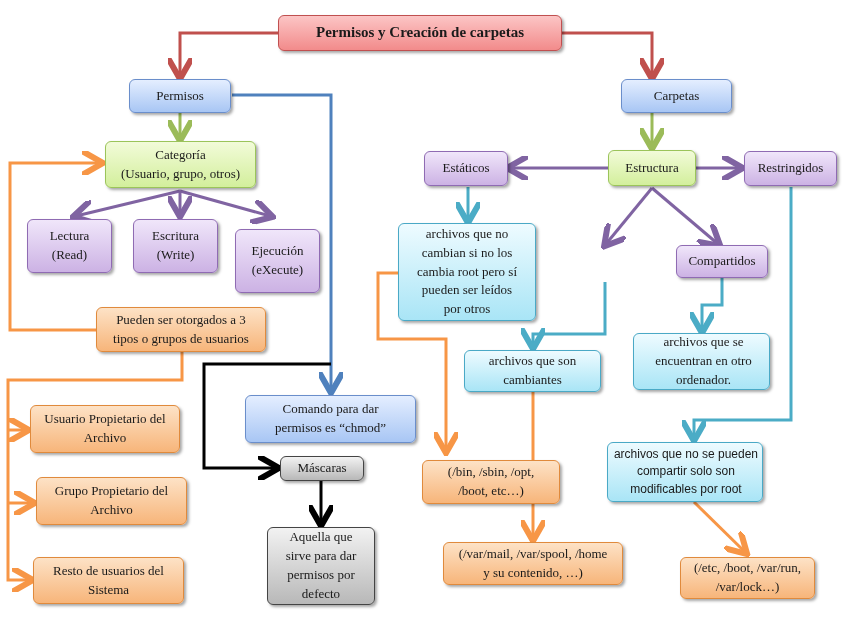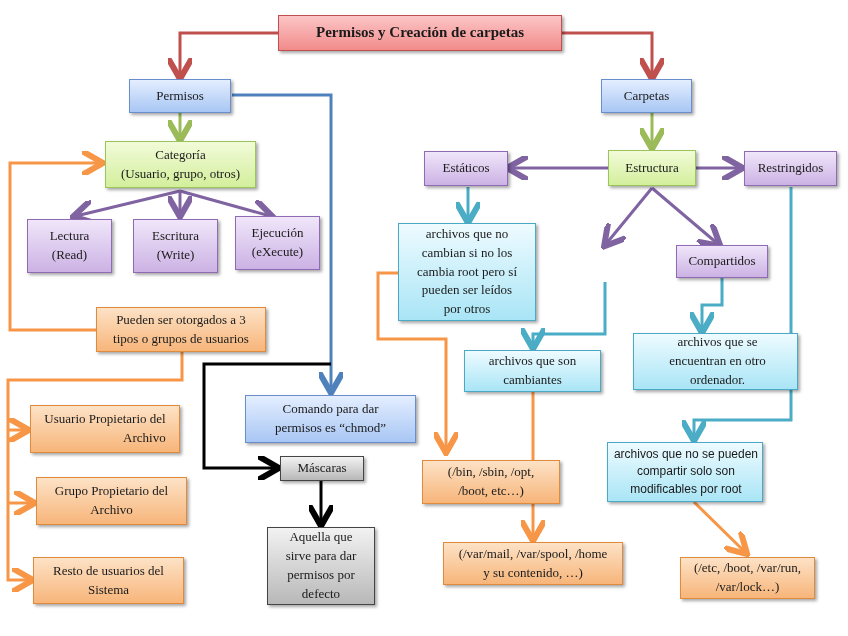--- a/index.html
+++ b/index.html
@@ -1,18 +1,18 @@
 <!DOCTYPE html>
 <html><head>
 <meta charset="utf-8">
 <style>
   html, body { margin: 0; padding: 0; background: #ffffff; }
   #canvas { position: relative; width: 848px; height: 636px; overflow: hidden; background: #ffffff; font-family: "Liberation Serif", "DejaVu Serif", serif; color: #1a1a1a; }
   svg#links { position: absolute; left: 0; top: 0; width: 848px; height: 636px; }
-  .node { position: absolute; box-sizing: border-box; display: flex; align-items: center; justify-content: center; text-align: center; font-size: 13px; line-height: 1.45; padding: 2px 4px; box-shadow: 2px 2px 3px rgba(0,0,0,0.35); }
+  .node { position: absolute; box-sizing: border-box; display: flex; align-items: center; justify-content: center; text-align: center; font-size: 13px; line-height: 1.45; padding: 2px 4px; box-shadow: 2px 2px 3px rgba(0,0,0,0.35); border-radius: 6px; }
   .node span { white-space: pre-line; }
   .red { background: linear-gradient(#fcc5c5, #f28b8b); border: 1px solid #c05050; font-weight: bold; font-size: 15px; }
   .blue { background: linear-gradient(#e4eeff, #a8c6f4); border: 1px solid #6a8ecb; }
   .green { background: linear-gradient(#f2fbd9, #d3ef9c); border: 1px solid #9bc45a; }
   .purple { background: linear-gradient(#f0e6fa, #ccb2e4); border: 1px solid #8f6bb3; }
   .cyan { background: linear-gradient(#eefbff, #a9e5f6); border: 1px solid #4aa9c6; }
   .orange { background: linear-gradient(#fde2c6, #f7b57a); border: 1px solid #e08a3c; }
   .gray { background: linear-gradient(#f2f2f2, #b8b8b8); border: 1px solid #444; }
   .sans { font-family: "Liberation Sans", "DejaVu Sans", sans-serif; font-size: 12px; }
 </style>
@@ -84,48 +84,48 @@
     </g>
   </svg>
 
   <div class="node red" style="left:278px;top:15px;width:284px;height:36px;">
       <span>Permisos y Creación de carpetas</span>
     </div>
 
   <div class="node blue" style="left:129px;top:79px;width:102px;height:34px;">
       <span>Permisos</span>
     </div>
-  <div class="node blue" style="left:601px;top:79px;width:91px;height:34px;">
+  <div class="node blue" style="left:621px;top:79px;width:111px;height:34px;">
       <span>Carpetas</span>
     </div>
 
   <div class="node green" style="left:105px;top:141px;width:151px;height:47px;align-items:center;">
       <span>Categoría
 (Usuario, grupo, otros)</span>
     </div>
 
   <div class="node purple" style="left:27px;top:219px;width:85px;height:54px;">
       <span>Lectura
 (Read)</span>
     </div>
   <div class="node purple" style="left:133px;top:219px;width:85px;height:54px;">
       <span>Escritura
 (Write)</span>
     </div>
-  <div class="node purple" style="left:235px;top:216px;width:85px;height:54px;align-items:center;">
+  <div class="node purple" style="left:235px;top:229px;width:85px;height:64px;align-items:center;">
       <span>Ejecución
 (eXecute)</span>
     </div>
 
   <div class="node orange" style="left:96px;top:307px;width:170px;height:45px;">
       <span>Pueden ser otorgados a 3
 tipos o grupos de usuarios</span>
     </div>
 
-  <div class="node orange" style="left:30px;top:405px;width:150px;height:48px;text-align:right;">
+  <div class="node orange" style="left:30px;top:405px;width:150px;height:48px;">
       <span>Usuario Propietario del
 Archivo</span>
     </div>
   <div class="node orange" style="left:36px;top:477px;width:151px;height:48px;">
       <span>Grupo Propietario del
 Archivo</span>
     </div>
   <div class="node orange" style="left:33px;top:557px;width:151px;height:47px;">
       <span>Resto de usuarios del
 Sistema</span>
@@ -162,21 +162,21 @@
       <span>archivos que no
 cambian si no los
 cambia root pero sí
 pueden ser leídos
 por otros</span>
     </div>
   <div class="node cyan" style="left:464px;top:350px;width:137px;height:42px;">
       <span>archivos que son
 cambiantes</span>
     </div>
-  <div class="node cyan" style="left:633px;top:333px;width:165px;height:57px;padding-left:8px;">
+  <div class="node cyan" style="left:633px;top:333px;width:137px;height:57px;padding-left:8px;">
       <span>archivos que se
 encuentran en otro
 ordenador.</span>
     </div>
   <div class="node cyan sans" style="left:607px;top:442px;width:156px;height:60px;justify-content:flex-end;">
       <span>archivos que no se pueden
 compartir solo son
 modificables por root</span>
     </div>
 

